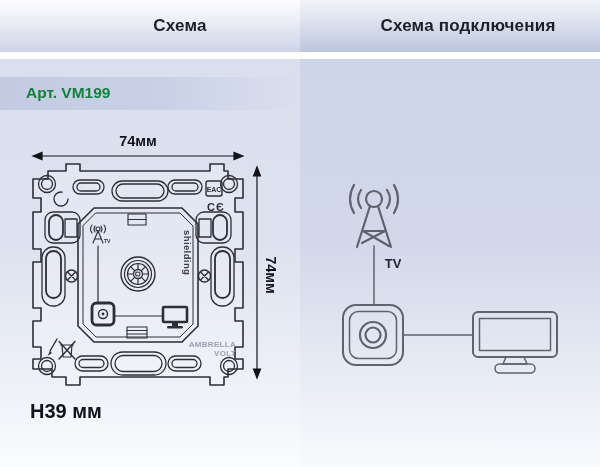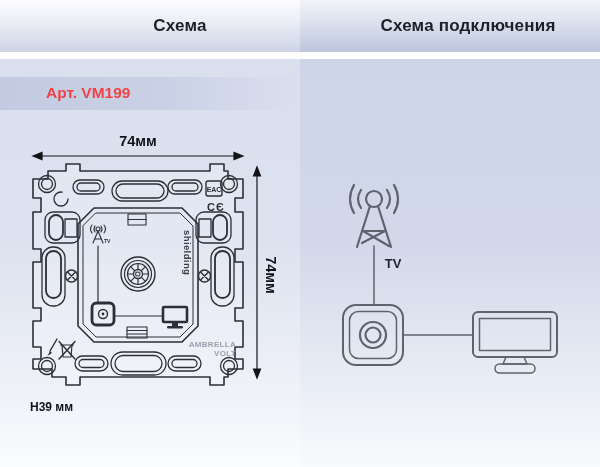--- a/index.html
+++ b/index.html
@@ -12,27 +12,27 @@
   .col-header.right{left:300px;background:linear-gradient(180deg,#f2f4f9 0%,#e0e5f0 35%,#c7cfe3 80%,#bdc6dd 100%);}
   .col-title{top:0;height:52px;width:360px;display:flex;align-items:center;justify-content:center;
              font-size:17px;font-weight:bold;color:#1d1f26;letter-spacing:.2px;}
   .white-strip{top:52px;left:0;width:600px;height:7px;background:#ffffff;}
   
   .content{top:59px;height:408px;width:300px;}
   .content.left{left:0;background:linear-gradient(180deg,#dadfee 0%,#dde2f0 45%,#edf0f7 78%,#fbfcfe 100%);}
   .content.right{left:300px;background:linear-gradient(180deg,#ced5e8 0%,#d2d8ea 45%,#e8ecf5 78%,#f9fafd 100%);}
   .article-band{top:77px;left:0;width:300px;height:33px;
       background:linear-gradient(90deg,#c2cbe2 0%,#cad1e6 55%,#d5dbec 85%,rgba(218,223,238,0) 100%);}
-  .article-label{top:84px;left:46px;font-size:15.5px;font-weight:bold;color:#ef4444;}
+  .article-label{top:84px;left:26px;font-size:15.5px;font-weight:bold;color:#15803d;}
   
   .dim{color:#121318;font-weight:bold;}
   .dim-w{top:133px;left:88px;width:100px;text-align:center;font-size:14.5px;}
   .dim-h{top:250px;left:279px;width:50px;text-align:center;font-size:14.5px;
          transform:rotate(90deg);transform-origin:0 0;}
-  .dim-d{top:400px;left:30px;font-size:12px;}
+  .dim-d{top:400px;left:30px;font-size:20px;}
   .tv-label{top:256px;left:378px;width:30px;text-align:center;
             font-size:13px;font-weight:bold;color:#26282e;}
   svg{position:absolute;top:0;left:0;pointer-events:none;}
   svg text{font-family:"Liberation Sans",sans-serif;}
 </style>
 </head>
 <body>
 
 <div class="abs col-header left"></div>
 <div class="abs col-header right"></div>

